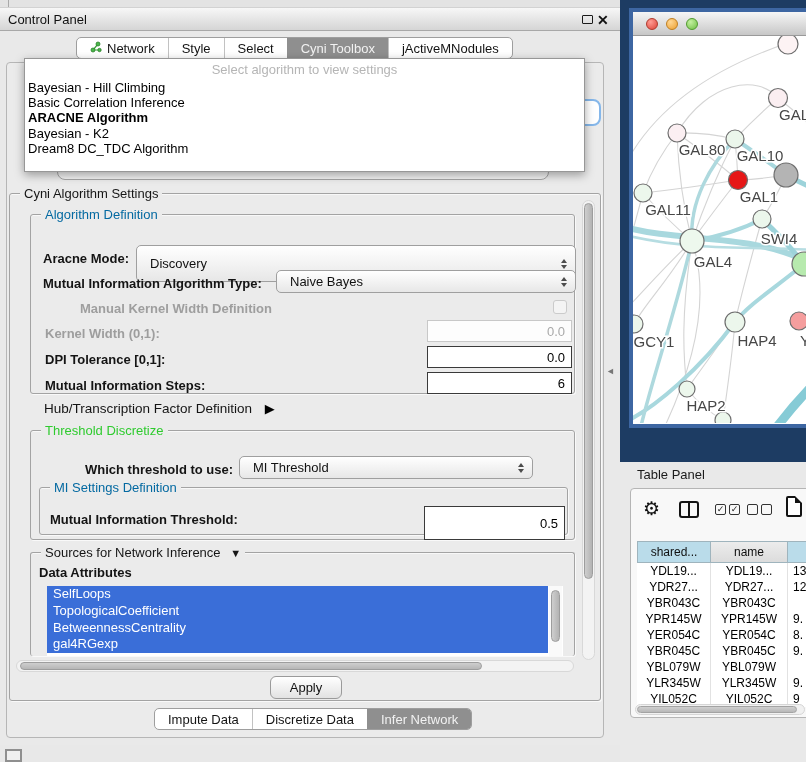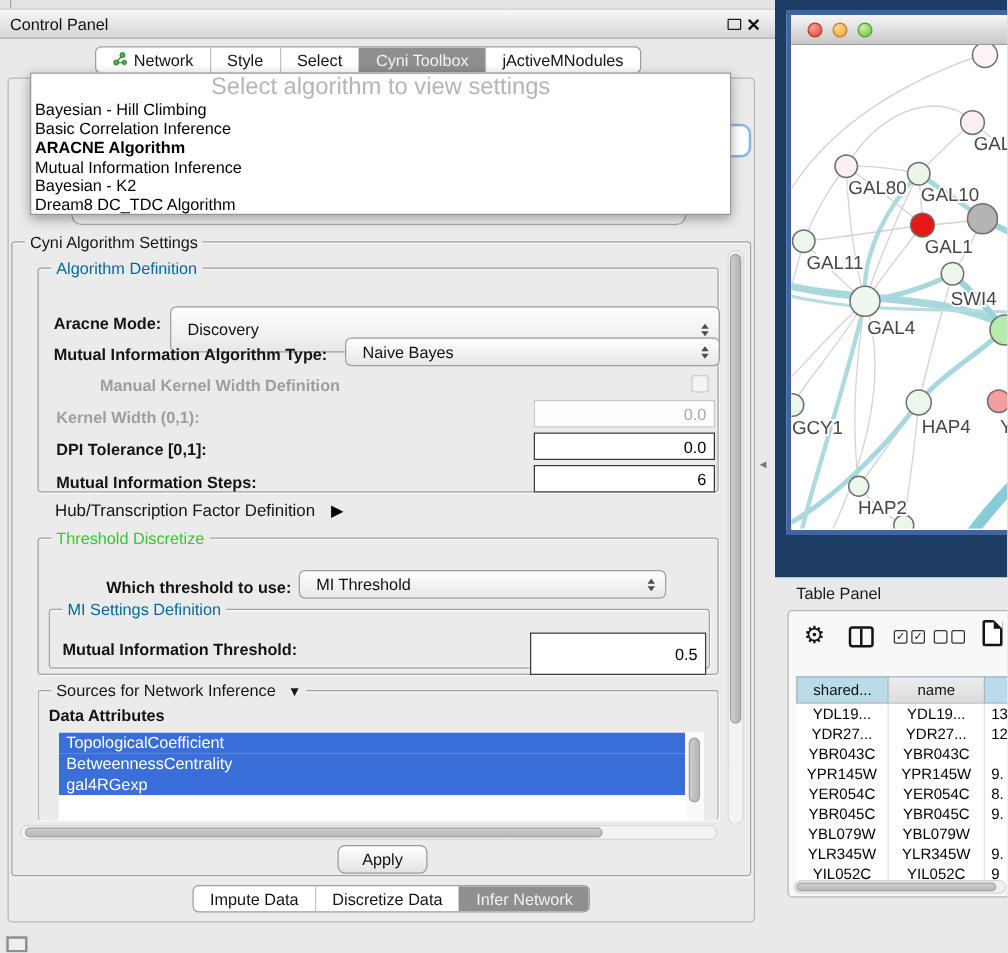--- a/index.html
+++ b/index.html
@@ -30,21 +30,21 @@
 
   
   #hidden-combo-focus { position:absolute; left:554px; top:36px; width:40px; height:27px; background:#fff;
                         border:2px solid #85b7ea; border-radius:8px; z-index:5; }
   #hidden-combo-bottom { position:absolute; left:50px; top:92px; width:492px; height:25px; background:#f4f4f4;
                          border:1px solid #a6a6a6; border-radius:8px; z-index:5; }
 
   
   #algo-popup { position:absolute; left:17px; top:-5px; width:561px; height:114px; background:#fff;
                 border:1px solid #979797; box-shadow:0 3px 9px rgba(0,0,0,.35); z-index:20; }
-  .popup-placeholder { text-align:center; color:#b5b5b5; font-size:19px; line-height:20px; height:20px; margin-top:1px; }
+  .popup-placeholder { text-align:center; color:#b5b5b5; font-size:13px; line-height:20px; height:20px; margin-top:1px; }
   .popup-item { line-height:15.2px; padding-left:3px; color:#000; font-size:13px; white-space:nowrap; }
   .popup-item.bold { font-weight:bold; }
 
   
   .group { position:absolute; border:1px solid #a3a3a3; border-radius:3px;
            box-shadow:inset 0 1px 0 rgba(255,255,255,.65), 1px 1px 0 rgba(255,255,255,.7); }
   .legend { position:absolute; top:-8px; left:10px; background:#ebebeb; padding:0 4px; font-size:13px;
             line-height:15px; color:#161616; white-space:nowrap; }
   .legend.blue { color:#0369a1; }
   .legend.green { color:#2fcb2f; }
@@ -169,21 +169,20 @@
     <div id="content-box">
 
       <div id="hidden-combo-focus"></div>
       <div id="hidden-combo-bottom"></div>
 
       <div id="algo-popup">
         <div class="popup-placeholder">Select algorithm to view settings</div>
         <div class="popup-item">Bayesian - Hill Climbing</div>
         <div class="popup-item">Basic Correlation Inference</div>
         <div class="popup-item bold">ARACNE Algorithm</div>
-        <div class="popup-item">Mutual Information Inference</div>
         <div class="popup-item">Bayesian - K2</div>
         <div class="popup-item">Dream8 DC_TDC Algorithm</div>
       </div>
 
       <div class="group" style="left:2px; top:130px; width:592px; height:508px;">
         <span class="legend">Cyni Algorithm Settings</span>
 
         <div class="scrolltrack" style="right:5px; top:6px; width:13px; height:460px;">
           <div class="vthumb" style="left:1px; top:2px; width:9px; height:376px;"></div>
         </div>
@@ -246,20 +245,21 @@
           </div>
         </div>
 
         <div class="group" style="left:20px; top:358px; width:545px; height:104px; border-bottom:none;">
           <span class="legend">
             <span>Sources for Network Inference</span>
             <span style="margin-left:6px; font-size:11px;">▼</span>
           </span>
           <div class="lbl" style="left:8px; top:12px;">Data Attributes</div>
           <div id="attr-list">
+              <div class="attr-item">SelfLoops</div>
               <div class="attr-item">TopologicalCoefficient</div>
               <div class="attr-item">BetweennessCentrality</div>
               <div class="attr-item">gal4RGexp</div>
             </div>
           <div id="attr-scroll">
             <div class="vthumb" style="left:2px; top:4px; width:9px; height:52px;"></div>
           </div>
         </div>
 
         <div class="scrolltrack" style="left:6px; top:466px; width:558px; height:12px;">

